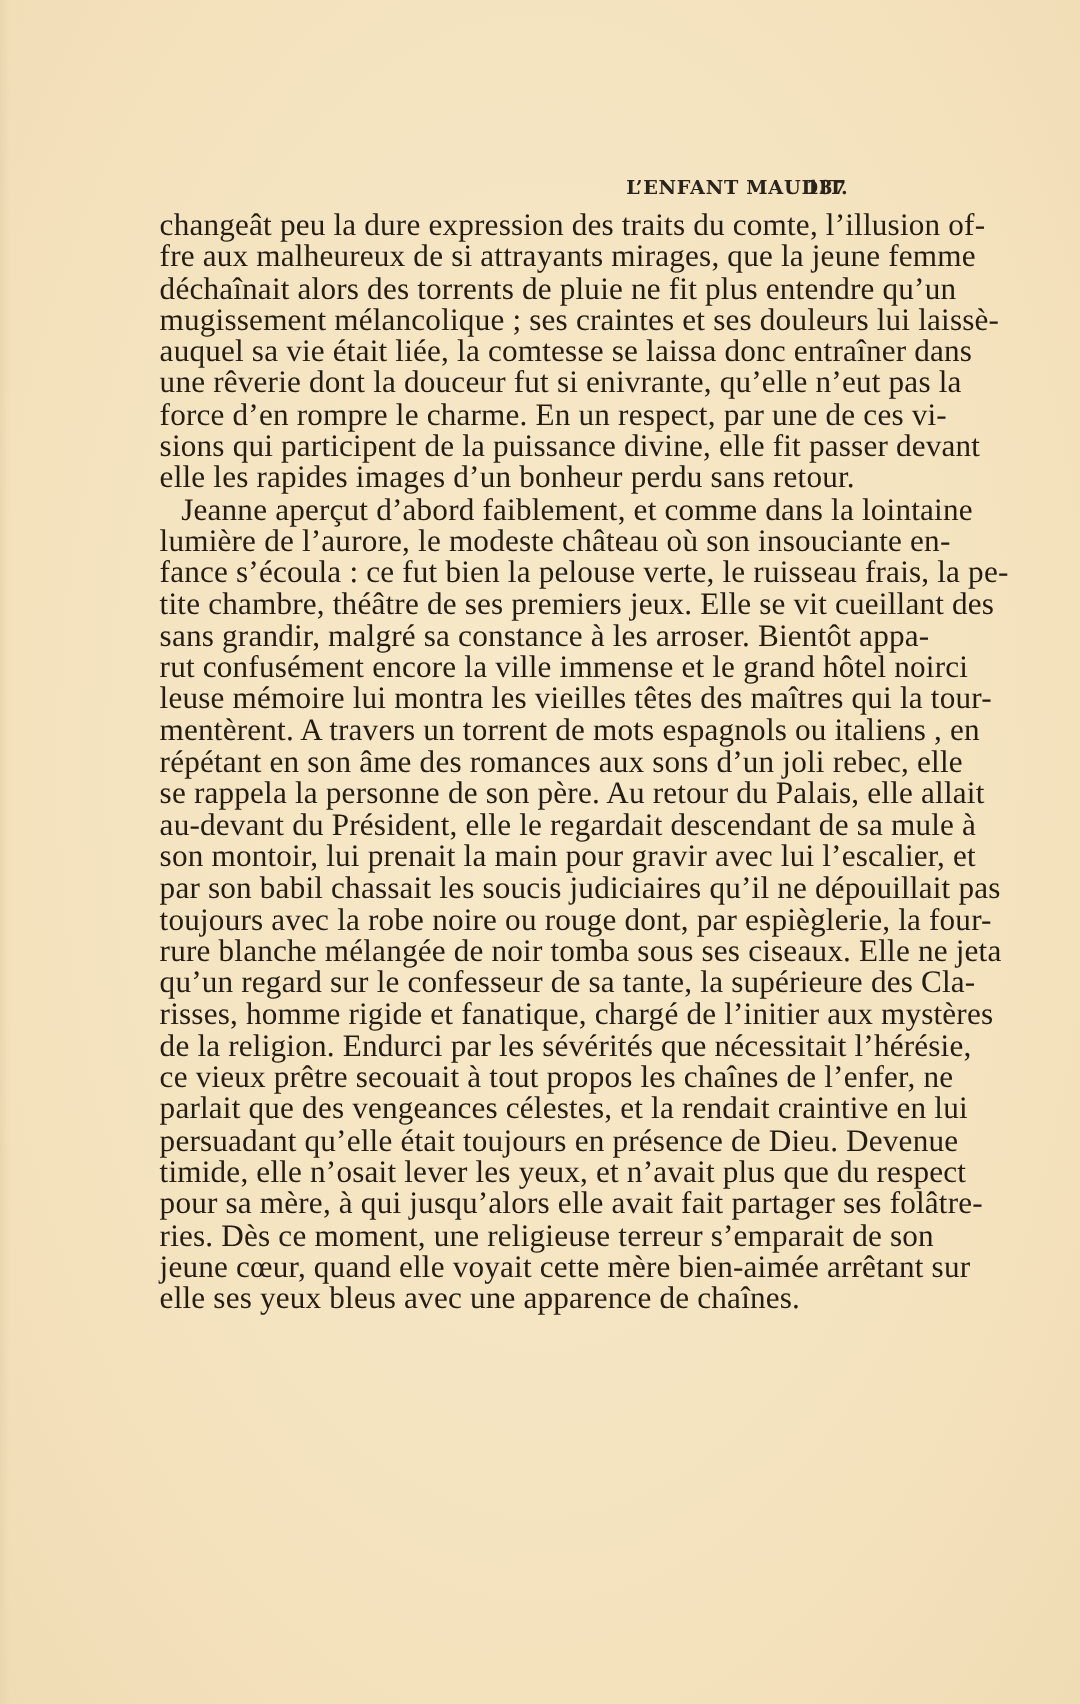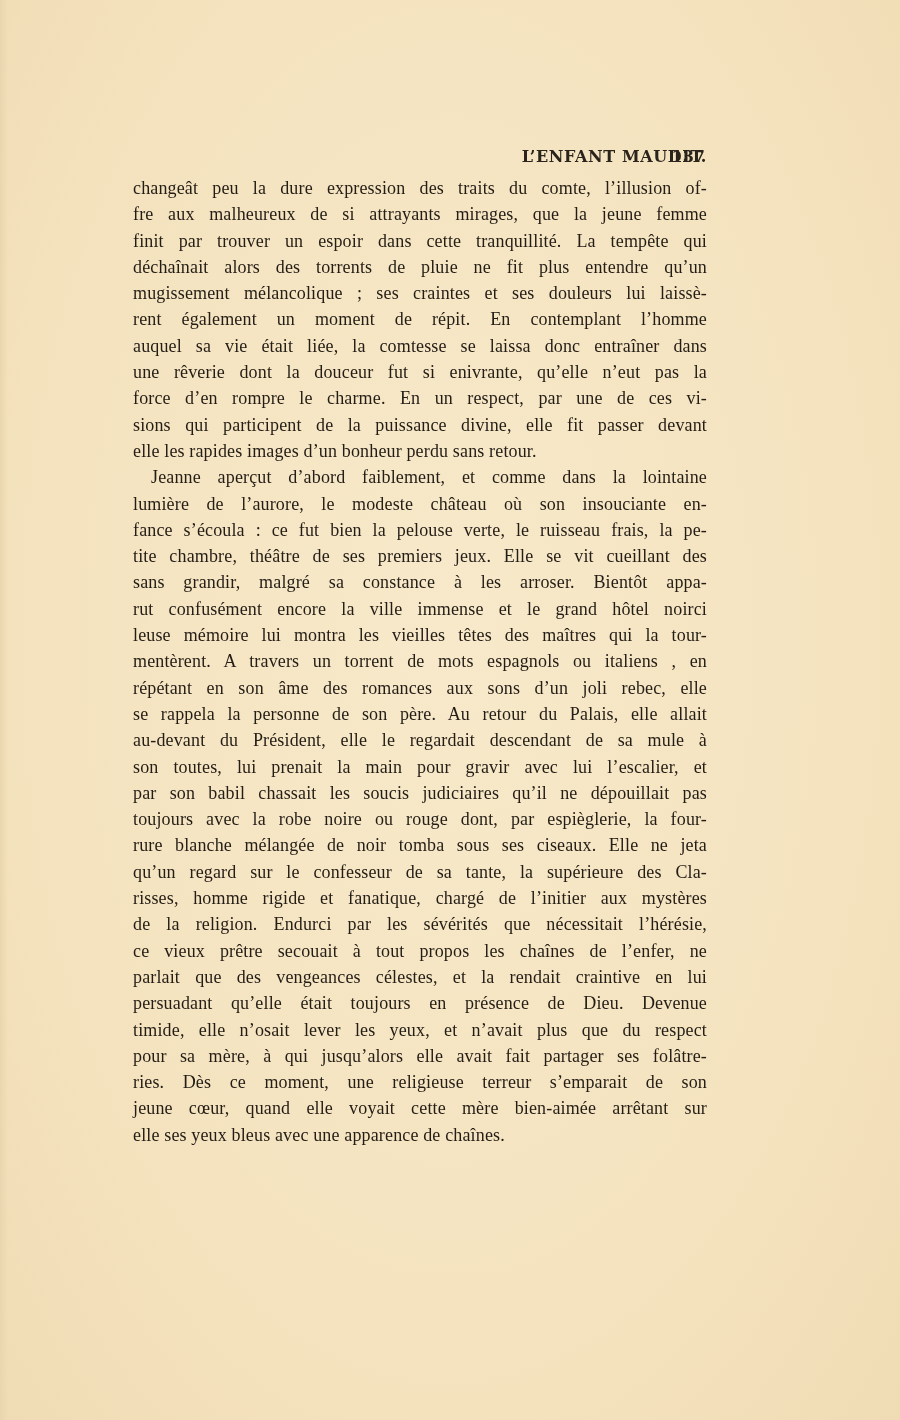--- a/index.html
+++ b/index.html
@@ -52,21 +52,21 @@
       font-weight: bold;
       margin-left: 44px;
     }
     .text-body {
       position: absolute;
       top: 175px;
       left: 133px;
       width: 574px;
       font-family: "Liberation Serif", "DejaVu Serif", serif;
       color: #231d16;
-      font-size: 18px;
+      font-size: 26px;
       line-height: 26.3px;
     }
     .line {
       display: block;
       white-space: nowrap;
       text-align: justify;
       text-align-last: justify;
       height: 26.3px;
       letter-spacing: 0.15px;
     }
@@ -85,43 +85,41 @@
 
   <div class="header">
     <span class="running-title">L’ENFANT MAUDIT.</span>
     <span class="page-number">137</span>
   </div>
 
   <div class="text-body">
     <div>
       <span class="line">changeât peu la dure expression des traits du comte, l’illusion of-</span>
       <span class="line">fre aux malheureux de si attrayants mirages, que la jeune femme</span>
-      <span class="line">finit par trouver un espoir dans cette tranquillité. La tempête qui</span>
       <span class="line">déchaînait alors des torrents de pluie ne fit plus entendre qu’un</span>
       <span class="line">mugissement mélancolique ; ses craintes et ses douleurs lui laissè-</span>
-      <span class="line">rent également un moment de répit. En contemplant l’homme</span>
       <span class="line">auquel sa vie était liée, la comtesse se laissa donc entraîner dans</span>
       <span class="line">une rêverie dont la douceur fut si enivrante, qu’elle n’eut pas la</span>
       <span class="line">force d’en rompre le charme. En un respect, par une de ces vi-</span>
       <span class="line">sions qui participent de la puissance divine, elle fit passer devant</span>
       <span class="line last">elle les rapides images d’un bonheur perdu sans retour.</span>
     </div>
     <div>
       <span class="line indent">Jeanne aperçut d’abord faiblement, et comme dans la lointaine</span>
       <span class="line">lumière de l’aurore, le modeste château où son insouciante en-</span>
       <span class="line">fance s’écoula : ce fut bien la pelouse verte, le ruisseau frais, la pe-</span>
       <span class="line">tite chambre, théâtre de ses premiers jeux. Elle se vit cueillant des</span>
       <span class="line">sans grandir, malgré sa constance à les arroser. Bientôt appa-</span>
       <span class="line">rut confusément encore la ville immense et le grand hôtel noirci</span>
       <span class="line">leuse mémoire lui montra les vieilles têtes des maîtres qui la tour-</span>
       <span class="line">mentèrent. A travers un torrent de mots espagnols ou italiens , en</span>
       <span class="line">répétant en son âme des romances aux sons d’un joli rebec, elle</span>
       <span class="line">se rappela la personne de son père. Au retour du Palais, elle allait</span>
       <span class="line">au-devant du Président, elle le regardait descendant de sa mule à</span>
-      <span class="line">son toutes, lui prenait la main pour gravir avec lui l’escalier, et</span>
+      <span class="line">son montoir, lui prenait la main pour gravir avec lui l’escalier, et</span>
       <span class="line">par son babil chassait les soucis judiciaires qu’il ne dépouillait pas</span>
       <span class="line">toujours avec la robe noire ou rouge dont, par espièglerie, la four-</span>
       <span class="line">rure blanche mélangée de noir tomba sous ses ciseaux. Elle ne jeta</span>
       <span class="line">qu’un regard sur le confesseur de sa tante, la supérieure des Cla-</span>
       <span class="line">risses, homme rigide et fanatique, chargé de l’initier aux mystères</span>
       <span class="line">de la religion. Endurci par les sévérités que nécessitait l’hérésie,</span>
       <span class="line">ce vieux prêtre secouait à tout propos les chaînes de l’enfer, ne</span>
       <span class="line">parlait que des vengeances célestes, et la rendait craintive en lui</span>
       <span class="line">persuadant qu’elle était toujours en présence de Dieu. Devenue</span>
       <span class="line">timide, elle n’osait lever les yeux, et n’avait plus que du respect</span>

